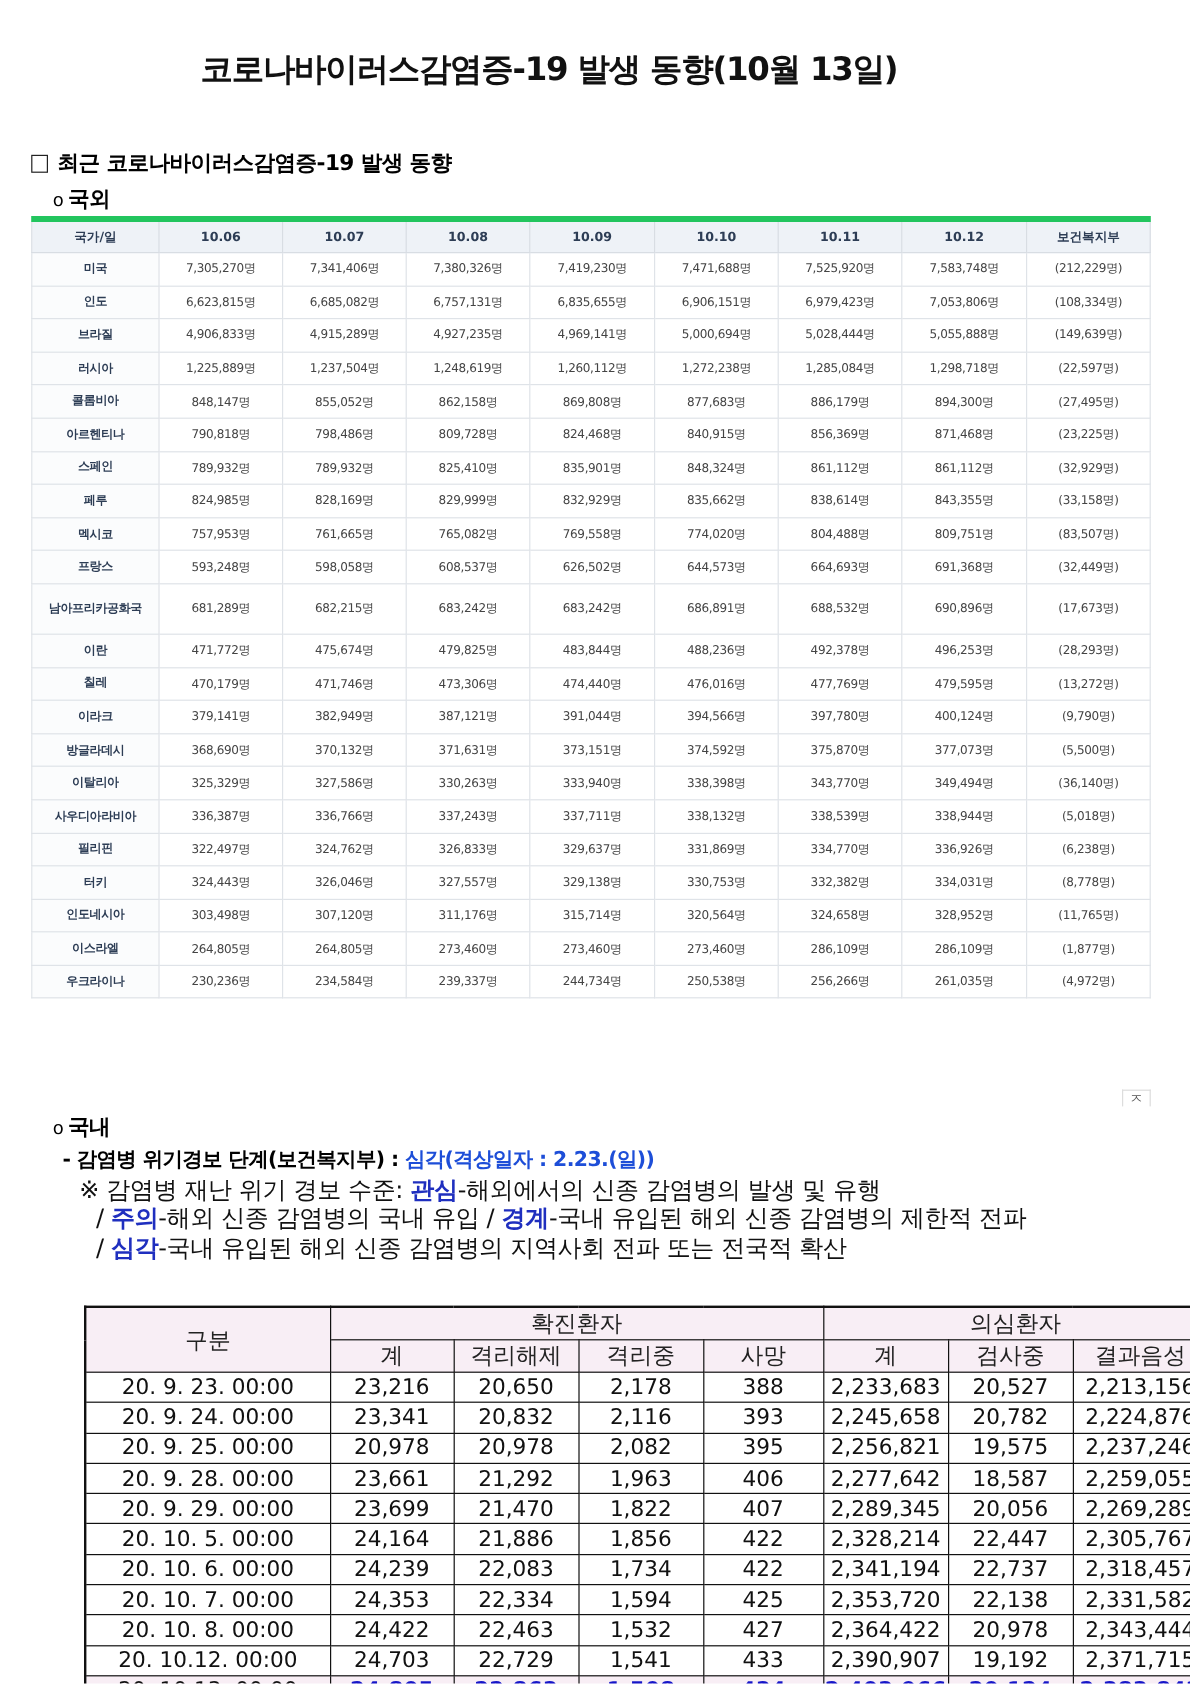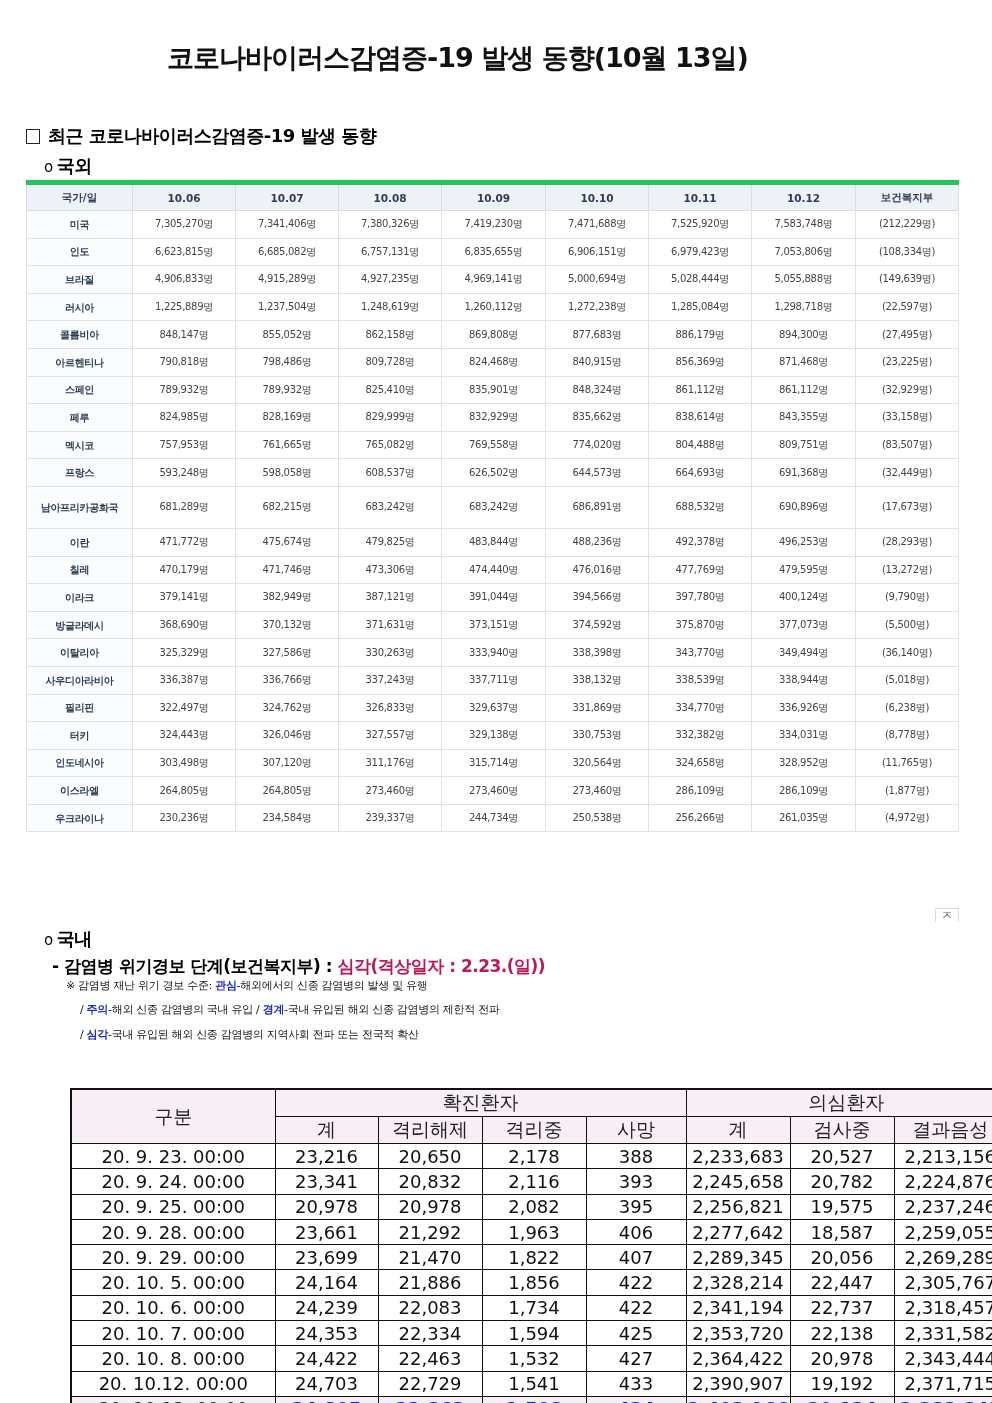--- a/index.html
+++ b/index.html
@@ -38,22 +38,22 @@
   .ftable tr.tall td { height: 42px; }
   .scroll-top {
     position: absolute; top: 908px; left: 935px; width: 24px; height: 14px;
     border: 1px solid #ddd; border-bottom: none; background: #fff; font-size: 11px; color: #555;
     text-align: center; line-height: 14px;
   }
 
   .alert-line {
     position: absolute; top: 955px; left: 52px; font-size: 17px; font-weight: bold; letter-spacing: -0.5px;
   }
-  .alert-line .red { color: #be185d; text-align: right; }
-  .note-line { position: absolute; font-size: 11px; letter-spacing: -0.3px; color: #111; }
+  .alert-line .red { color: #1d4ed8; text-align: right; }
+  .note-line { position: absolute; font-size: 20px; letter-spacing: -0.3px; color: #111; }
   .note-line .blue { color: #1f2fbf; font-weight: bold; }
 
   
   .dtable {
     position: absolute; top: 1088px; left: 26px; width: 936px; border-collapse: collapse;
     border: 2.5px solid #111; table-layout: fixed; margin-left: 44px;
   }
   .dtable th {
     background: #f8eef5; font-weight: normal; font-size: 19px; border: 1px solid #111; height: 25px;
     font-family: "DejaVu Sans", sans-serif; color: #222;

